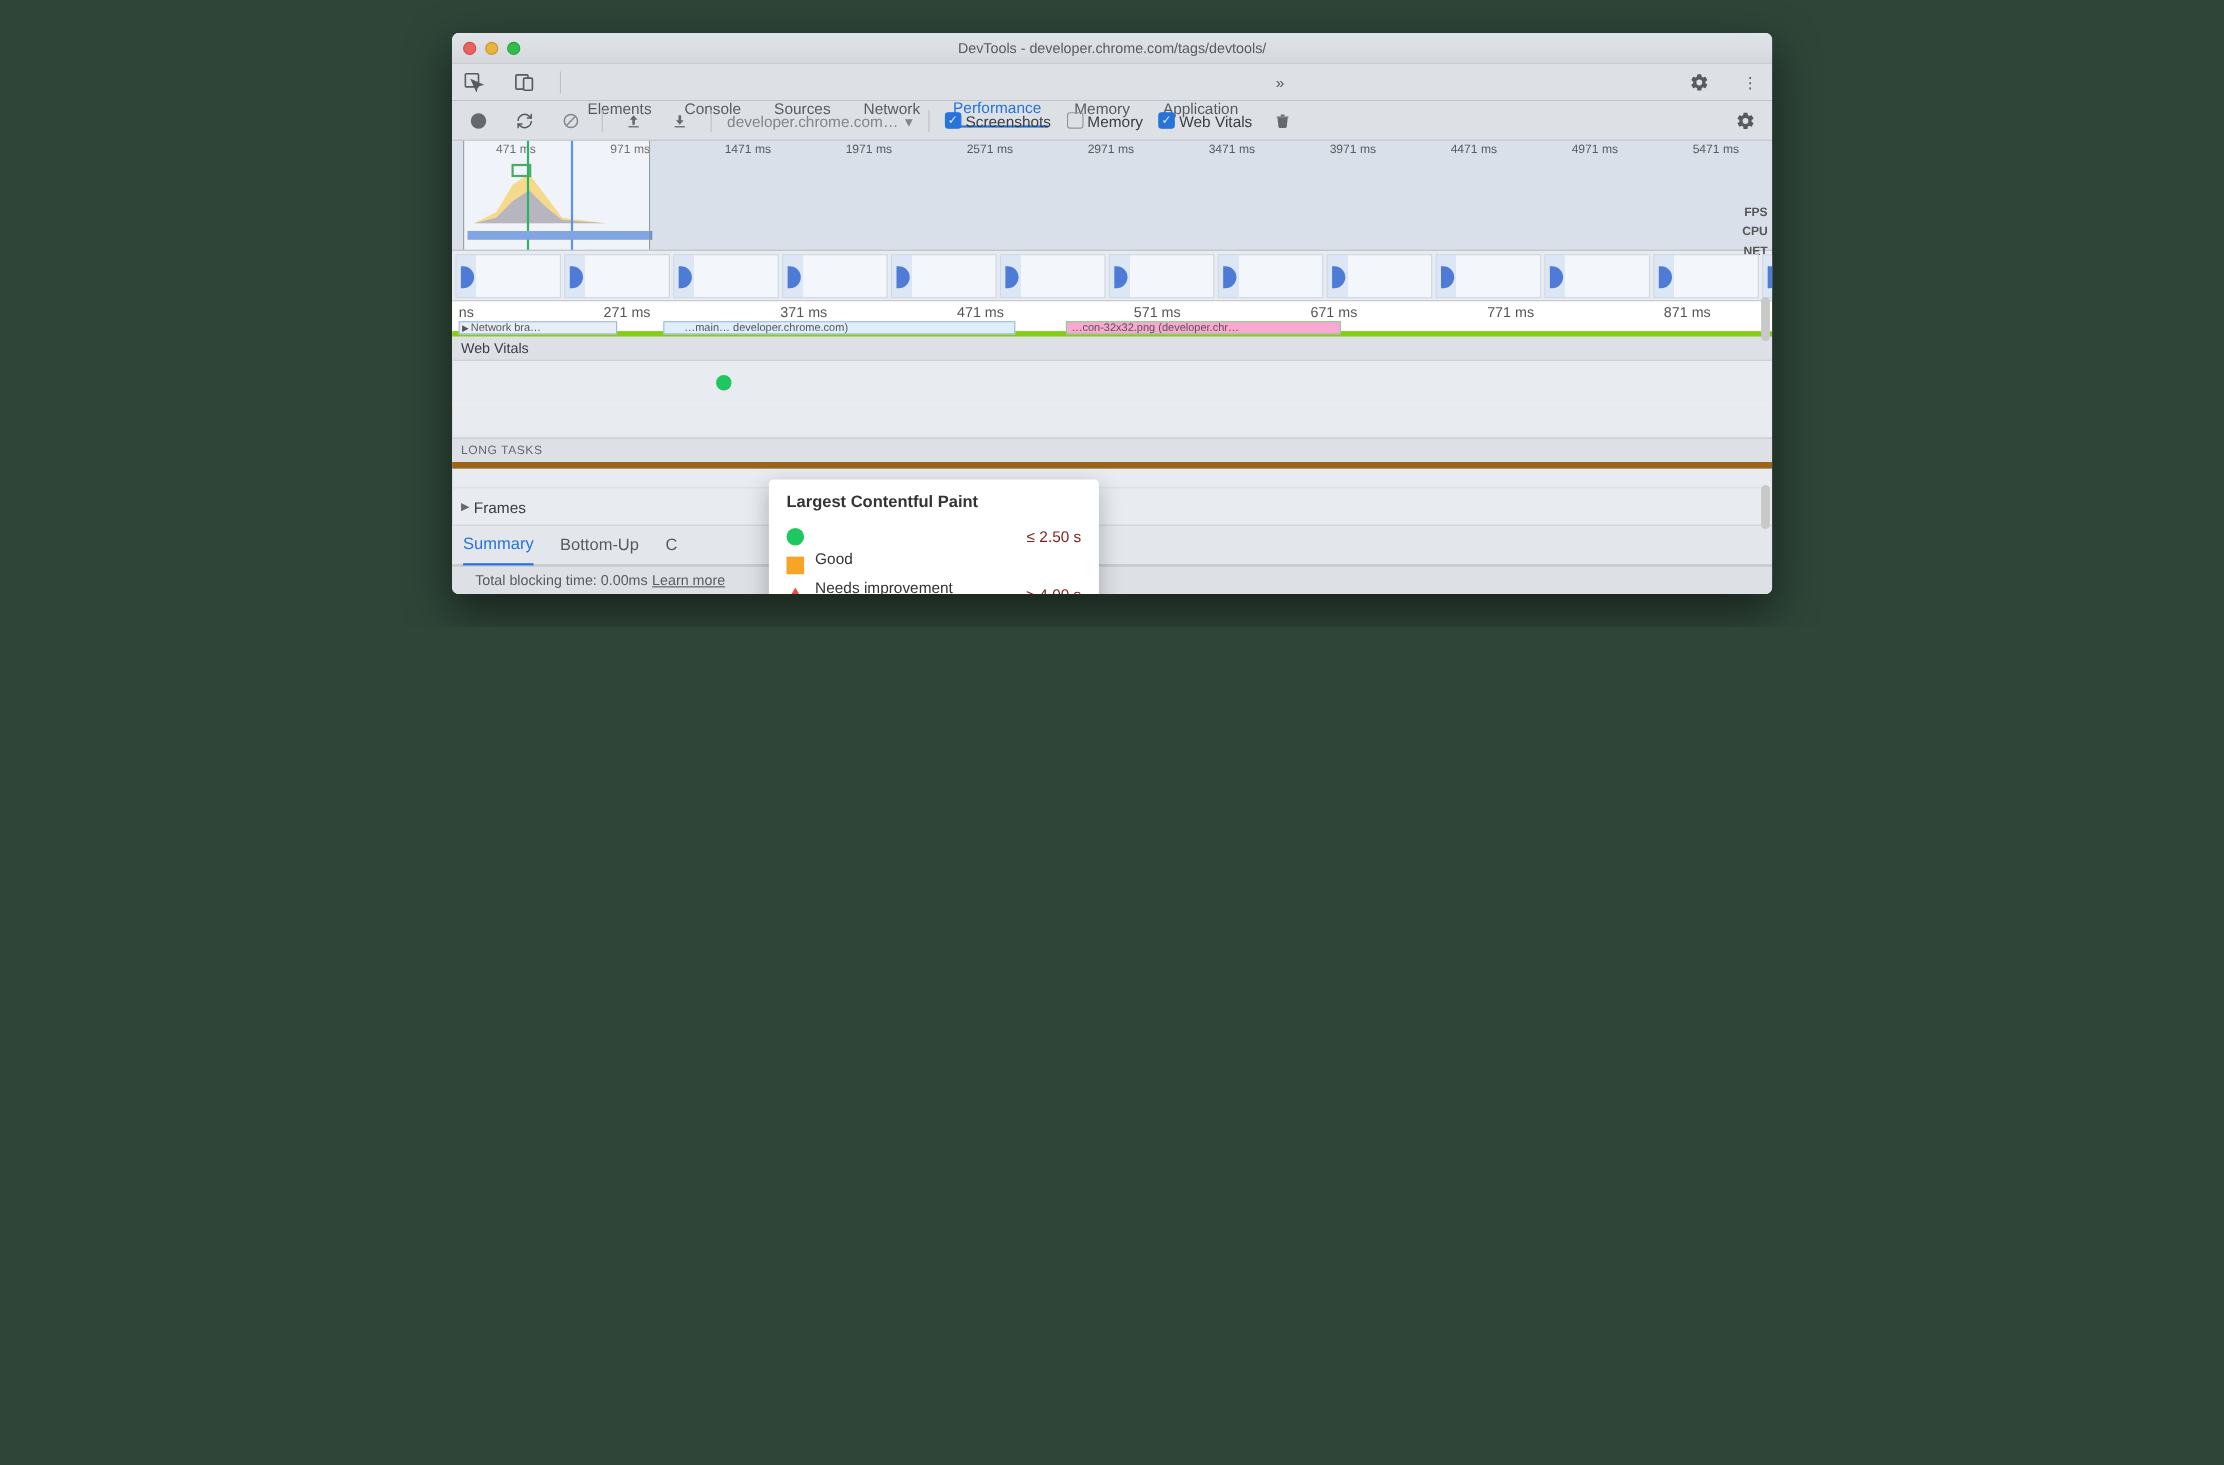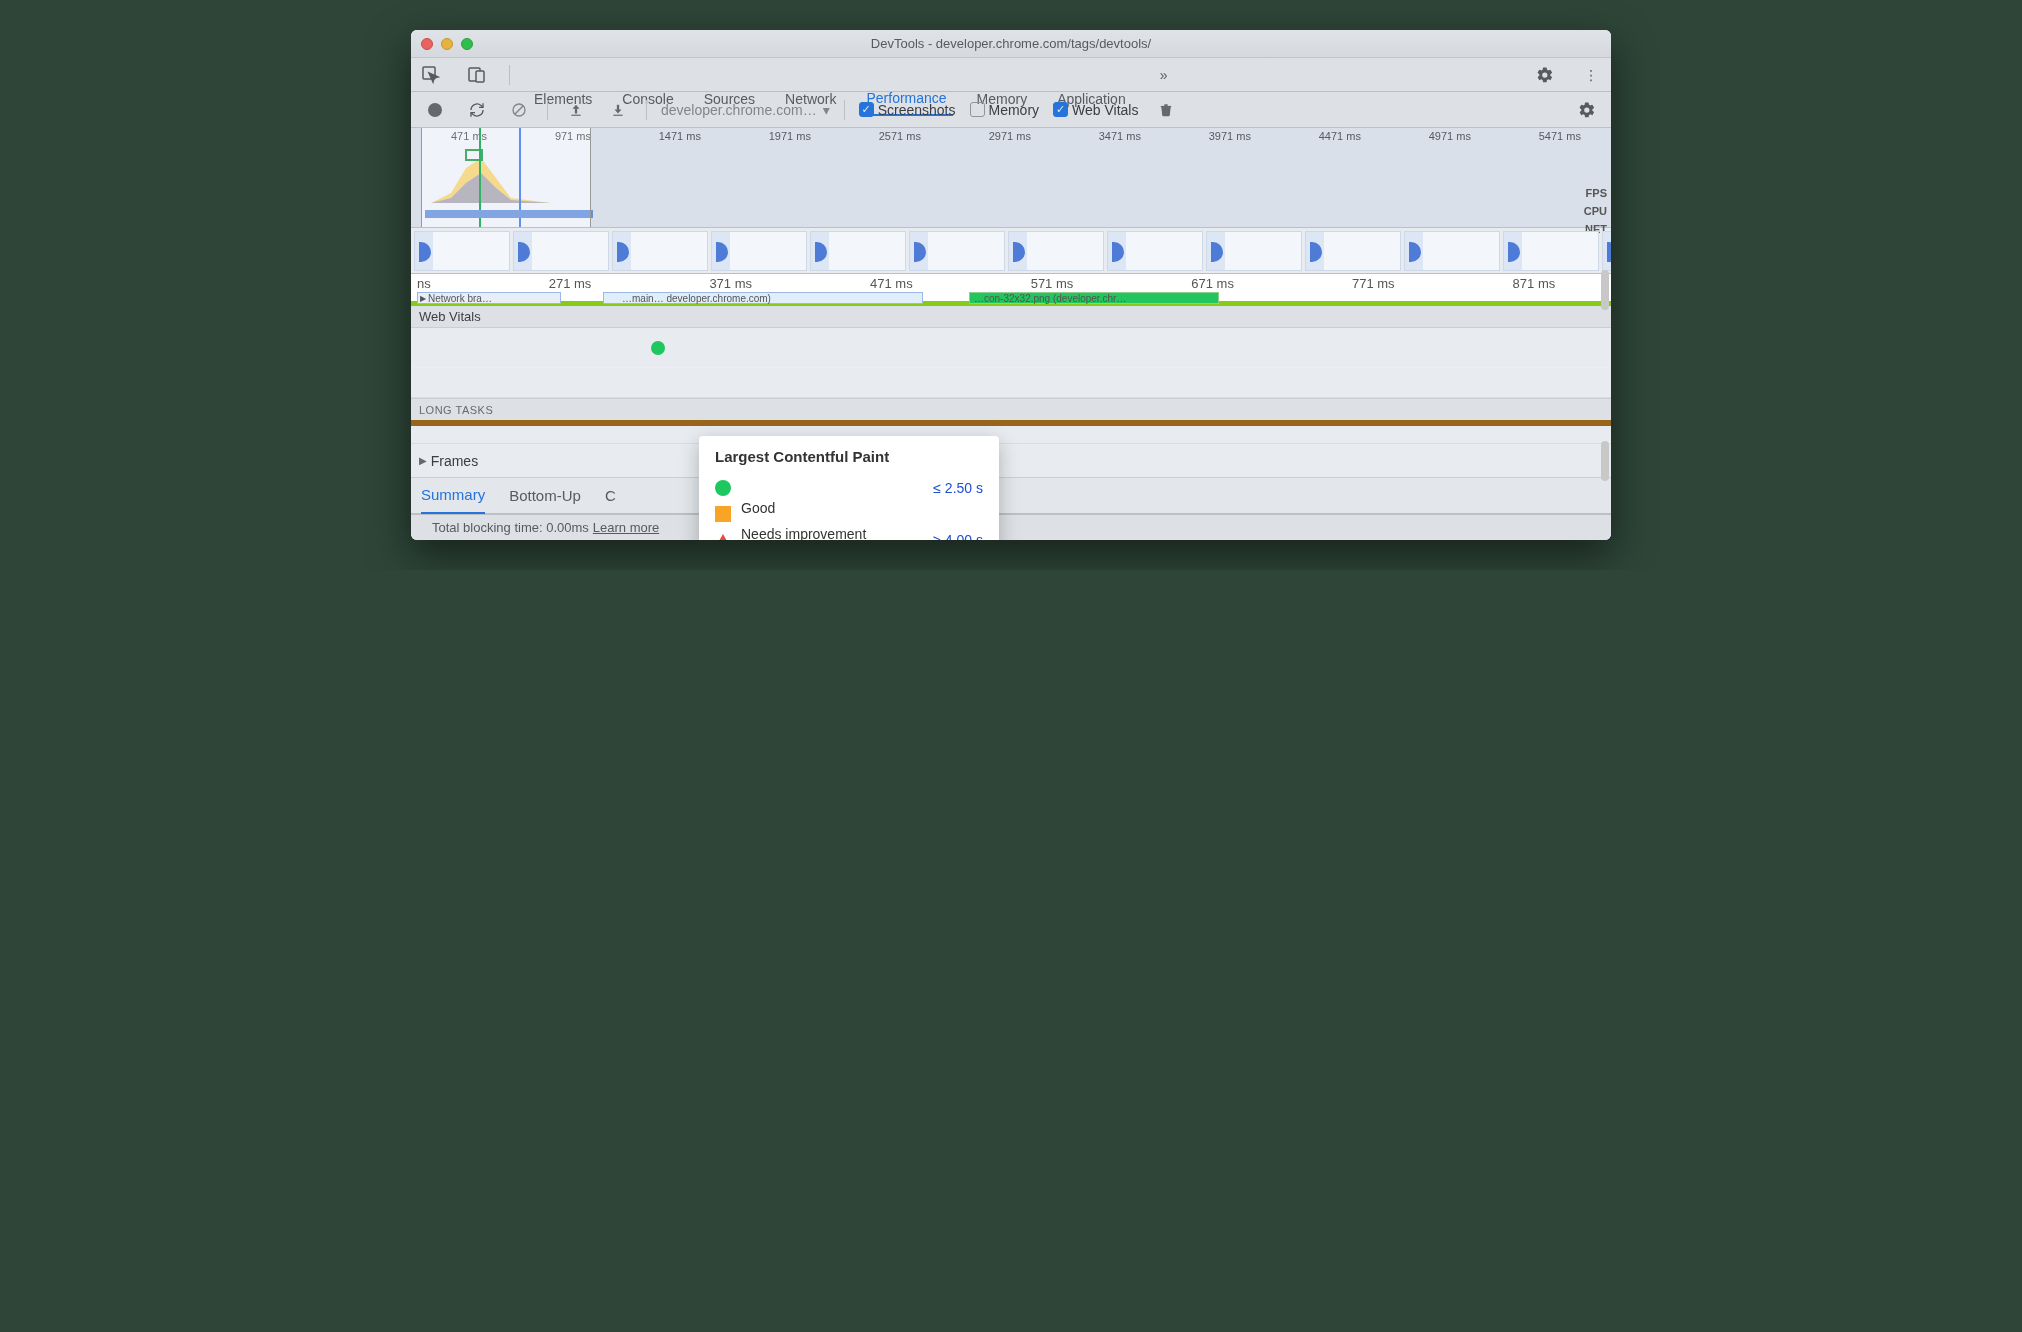--- a/index.html
+++ b/index.html
@@ -34,21 +34,21 @@
   .overview .green-line { position:absolute; left:68px; top:0; bottom:0; width:2px; background:#0aa54a;}
   .overview .blue-line { position:absolute; left:108px; top:0; bottom:0; width:2px; background:#3f7fe8;}
   .thumbs { height:46px; background:#fff; border-bottom:1px solid #ccc; display:flex;}
   .thumb { flex:0 0 96px; height:40px; margin:3px 0 3px 3px; border:1px solid #cfd8e6; background:linear-gradient(90deg,#dce6f5 0 18px,#f3f6fb 18px 100%); position:relative;}
   .thumb::before { content:""; position:absolute; left:4px; top:10px; width:12px; height:20px; background:#4d7bd6; border-radius:0 12px 12px 0;}
   .flame { height:32px; background:#fff; border-bottom:5px solid #84cc16; position:relative; font-size:12px; color:#555;}
   .flame .ticks2 { display:flex; gap:118px; padding-left:6px; padding-top:2px; font-size:13px;}
   .flame .bar-a { position:absolute; left:6px; top:18px; height:12px; width:144px; background:#e8eef7; border:1px solid #9bb8e0; font-size:10px; padding-left:10px; color:#555; white-space:nowrap; display:flex; align-items:center;}
   .flame .bar-a::before{content:"▶"; font-size:8px; position:absolute; left:2px;}
   .flame .bar-b { position:absolute; left:192px; top:18px; height:12px; width:320px; background:#e0eefc; border:1px solid #9bb8e0; font-size:10px; padding-left:18px; color:#555; white-space:nowrap;}
-  .flame .bar-c { position:absolute; left:558px; top:18px; height:12px; width:250px; background:#22c55e; border:1px solid #8ecf8e; font-size:10px; padding-left:4px; color:#555; white-space:nowrap;}
+  .flame .bar-c { position:absolute; left:558px; top:18px; height:12px; width:250px; background:#f9a8d4; border:1px solid #8ecf8e; font-size:10px; padding-left:4px; color:#555; white-space:nowrap;}
   .section-head { height:22px; background:#f3f3f3; border-bottom:1px solid #ddd; font-size:13px; padding-left:8px; display:flex; align-items:center; color:#333;}
   .lane { height:40px; border-bottom:1px solid #eee; position:relative;}
   .lane .dot-g { position:absolute; width:14px; height:14px; border-radius:50%; background:#1ec760; left:240px; top:13px;}
   .lcp-lane { height:36px; border-bottom:1px solid #eee; position:relative; display:flex; align-items:center;}
   .lcp-lane .dot-g { width:14px; height:14px; border-radius:50%; background:#1ec760; margin-left:240px;}
   .lcp-lane .lbl { margin-left:12px; font-size:14px; color:#333;}
   .lcp-lane .val { margin-left:6px; font-size:14px; color:#888;}
   .long-head { height:28px; background:#f3f3f3; border-top:1px solid #ddd; border-bottom:6px solid #a16207; font-size:11px; letter-spacing:.5px; padding-left:8px; display:flex; align-items:center; color:#666;}
   .frames { height:34px; border-bottom:1px solid #ddd; display:flex; align-items:center; padding-left:8px; font-size:14px; color:#333;}
   .frames::before { content:"▶"; font-size:10px; margin-right:4px; color:#666;}
@@ -57,21 +57,21 @@
   .range { padding:12px 10px 30px 10px; font-size:15px; color:#444; position:relative; height:80px;}
   .range .loading-line { position:absolute; right:420px; bottom:4px; font-size:14px; color:#555; display:flex; align-items:center; gap:14px;}
   .range .loading-line .sq { width:16px; height:16px; background:#8aa9e4;}
   .footer { height:26px; background:#f3f3f3; border-top:1px solid #ccc; font-size:13px; color:#555; display:flex; align-items:center; padding-left:21px;}
   .footer a { color:#555; text-decoration:underline; margin-left:4px; cursor:pointer;}
   .tooltip { position:absolute; left:288px; top:406px; width:300px; background:#fff; border-radius:4px; box-shadow:0 6px 20px rgba(0,0,0,.25); padding:12px 16px 14px 16px; font-size:14px; color:#333;}
   .tooltip h4 { font-size:15px; font-weight:600; margin-bottom:10px;}
   .tooltip .row { display:flex; align-items:center; height:26px;}
   .tooltip .row .ic { width:16px; height:16px; margin-right:10px;}
   .tooltip .row .lbl { flex:1;margin-top:40px;}
-  .tooltip .row .val { color:#1d4ed8;margin-left:16px;}
+  .tooltip .row .val { color:#7f1d1d;margin-left:16px;}
   .ic.circle { border-radius:50%; background:#1ec760;}
   .ic.square { background:#f7a427;}
   .ic.triangle { width:0; height:0; border-left:8px solid transparent; border-right:8px solid transparent; border-bottom:14px solid #e74c3c; background:none;}
   .scrollbar-knob{ position:absolute; right:2px; width:8px; height:40px; background:#c8c8c8; border-radius:4px;}
 </style>
 </head>
 <body>
 
 <div class="window">
 

